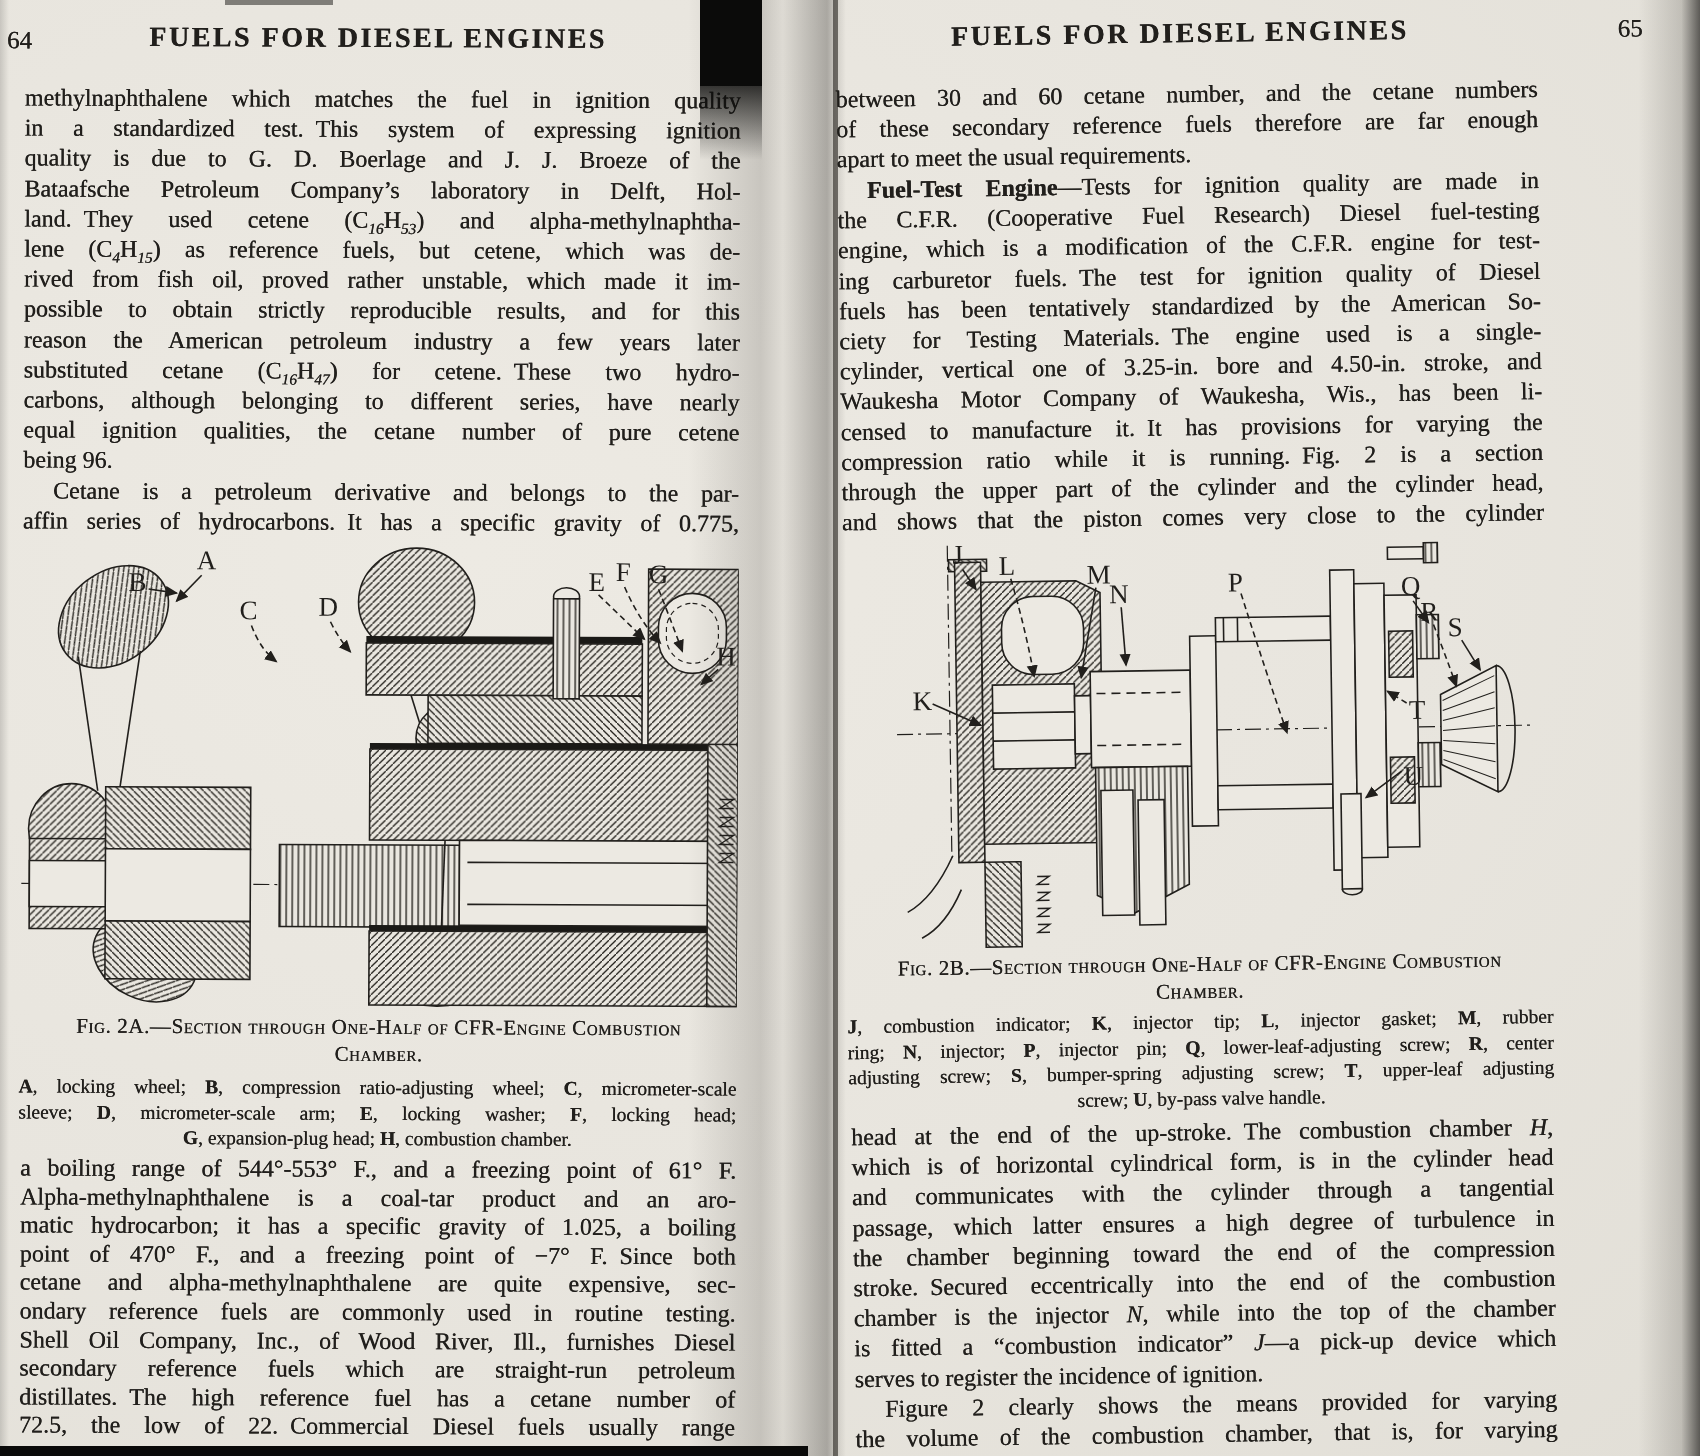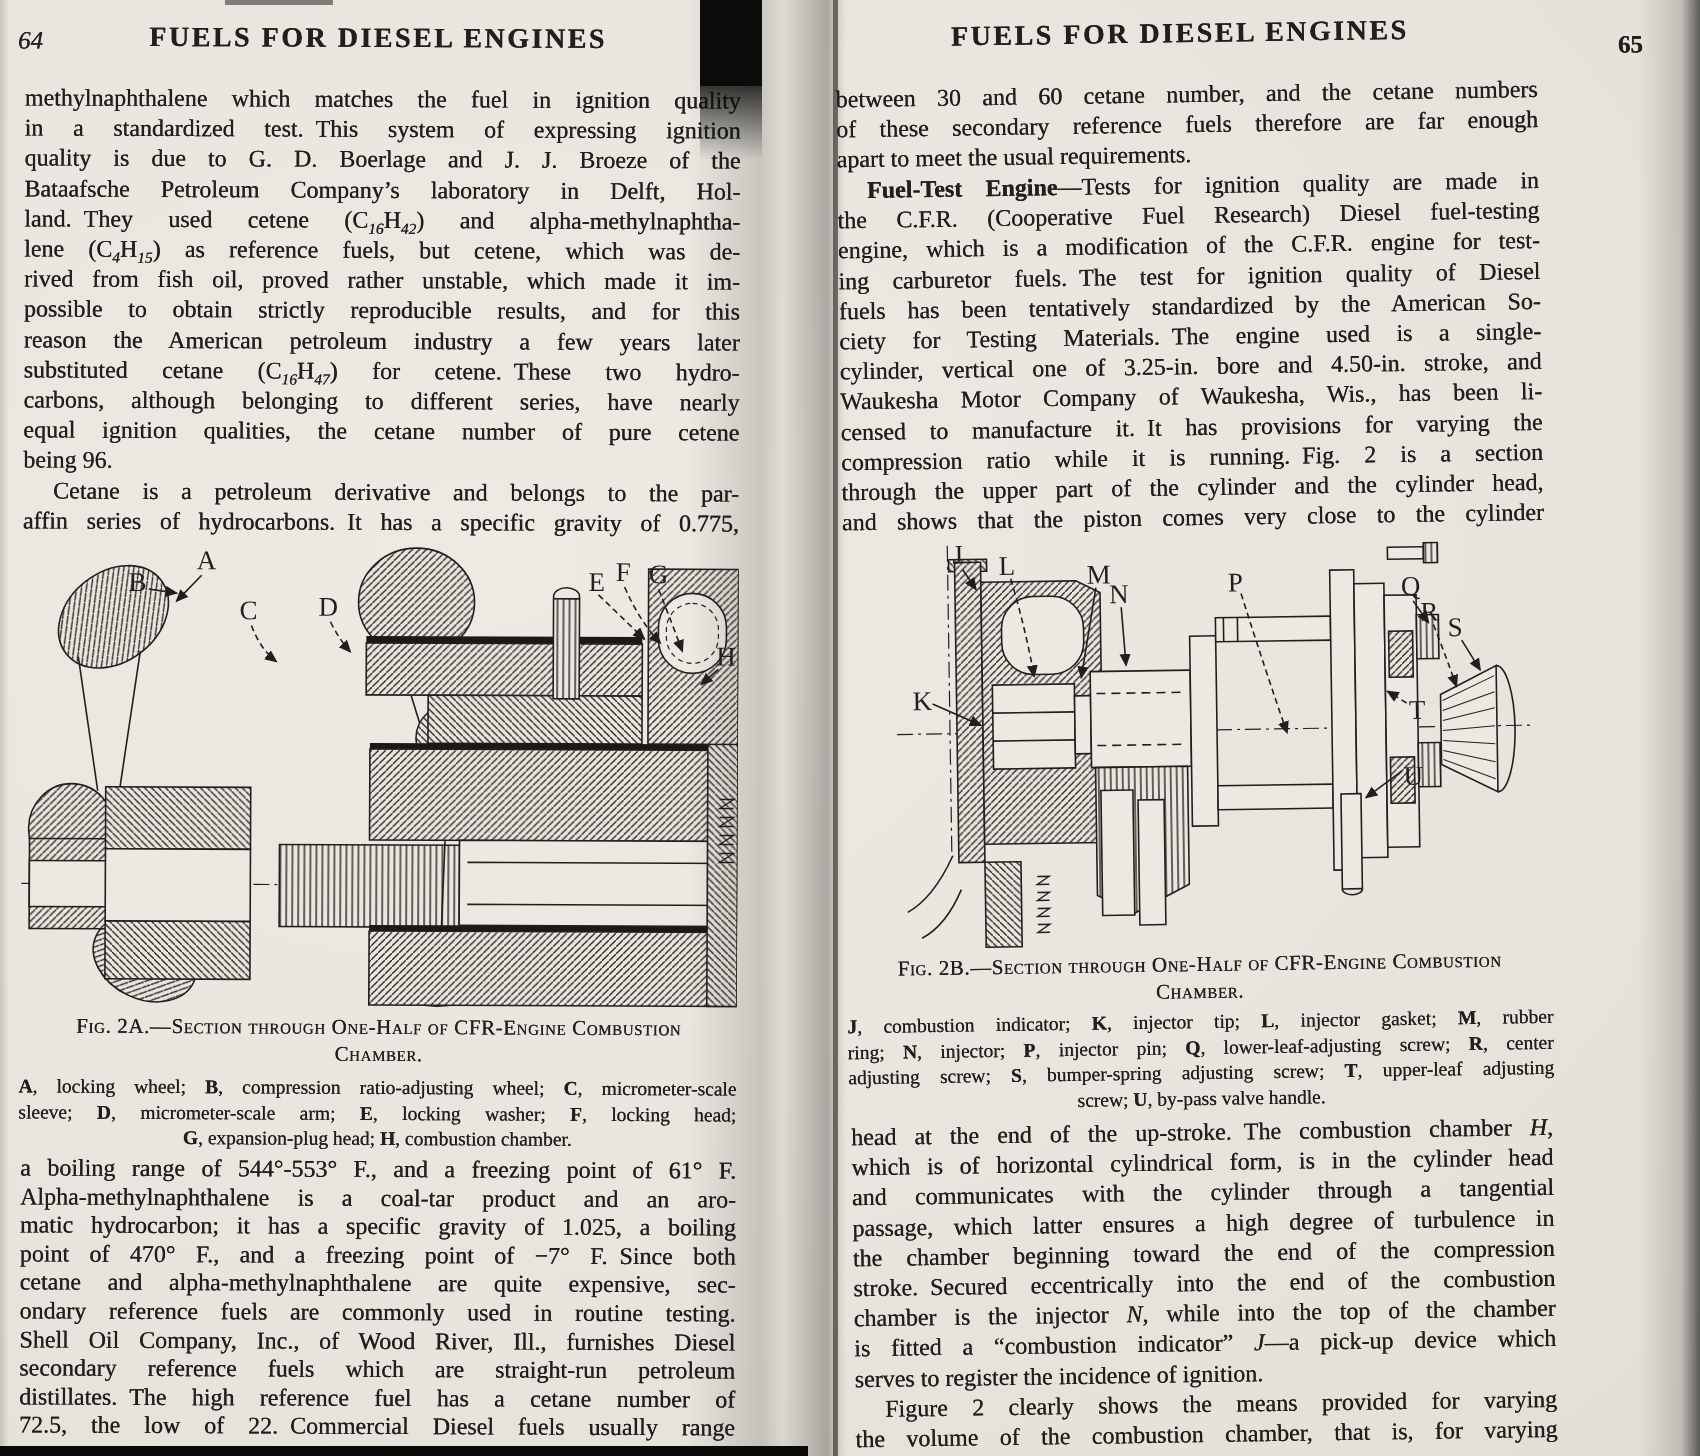--- a/index.html
+++ b/index.html
@@ -68,29 +68,29 @@
   .edge-left{left:0;top:0;width:9px;height:1456px;
     background:linear-gradient(90deg, rgba(0,0,0,0.14), rgba(0,0,0,0));}
   .bottom-bar{left:0;top:1446px;width:808px;height:10px;background:#0a0a09;}
 </style>
 </head>
 <body>
 
 <div class="paper"></div>
 
 <div class="page page-left">
-  <div class="abs page-num" style="left:15px;top:28px;font-style:italic;">64</div>
+  <div class="abs page-num" style="left:4px;top:28px;">64</div>
   <div class="abs running-title" style="left:50px;top:22px;width:650px;">FUELS FOR DIESEL ENGINES</div>
 
   <div class="abs body-text lh30" style="left:22px;top:84px;width:716px;">
       <div class="tl">methylnaphthalene which matches the fuel in ignition quality</div>
       <div class="tl">in a standardized test. This system of expressing ignition</div>
       <div class="tl">quality is due to G. D. Boerlage and J. J. Broeze of the</div>
       <div class="tl">Bataafsche Petroleum Company’s laboratory in Delft, Hol-</div>
-      <div class="tl">land. They used cetene (C<sub>16</sub>H<sub>42</sub>) and alpha-methylnaphtha-</div>
+      <div class="tl">land. They used cetene (C<sub>16</sub>H<sub>53</sub>) and alpha-methylnaphtha-</div>
       <div class="tl">lene (C<sub>4</sub>H<sub>15</sub>) as reference fuels, but cetene, which was de-</div>
       <div class="tl">rived from fish oil, proved rather unstable, which made it im-</div>
       <div class="tl">possible to obtain strictly reproducible results, and for this</div>
       <div class="tl">reason the American petroleum industry a few years later</div>
       <div class="tl">substituted cetane (C<sub>16</sub>H<sub>47</sub>) for cetene. These two hydro-</div>
       <div class="tl">carbons, although belonging to different series, have nearly</div>
       <div class="tl">equal ignition qualities, the cetane number of pure cetene</div>
       <div class="tl tl-end">being 96.</div>
     </div>
   <div class="abs body-text lh30" style="left:22px;top:477px;width:716px;">
@@ -208,21 +208,21 @@
       <div class="tl">ondary reference fuels are commonly used in routine testing.</div>
       <div class="tl">Shell Oil Company, Inc., of Wood River, Ill., furnishes Diesel</div>
       <div class="tl">secondary reference fuels which are straight-run petroleum</div>
       <div class="tl">distillates. The high reference fuel has a cetane number of</div>
       <div class="tl">72.5, the low of 22. Commercial Diesel fuels usually range</div>
     </div>
 </div>
 
 <div class="page page-right">
   <div class="abs running-title" style="left:40px;top:16px;width:620px;">FUELS FOR DIESEL ENGINES</div>
-  <div class="abs page-num" style="left:788px;top:36px;font-weight:bold;">65</div>
+  <div class="abs page-num" style="left:788px;top:20px;">65</div>
 
   <div class="abs body-text lh30" style="left:5px;top:78px;width:702px;">
       <div class="tl">between 30 and 60 cetane number, and the cetane numbers</div>
       <div class="tl">of these secondary reference fuels therefore are far enough</div>
       <div class="tl tl-end">apart to meet the usual requirements.</div>
     </div>
   <div class="abs body-text lh30" style="left:5px;top:169px;width:702px;">
       <div class="tl tl-indent"><b>Fuel-Test Engine</b>—Tests for ignition quality are made in</div>
       <div class="tl">the C.F.R. (Cooperative Fuel Research) Diesel fuel-testing</div>
       <div class="tl">engine, which is a modification of the C.F.R. engine for test-</div>

